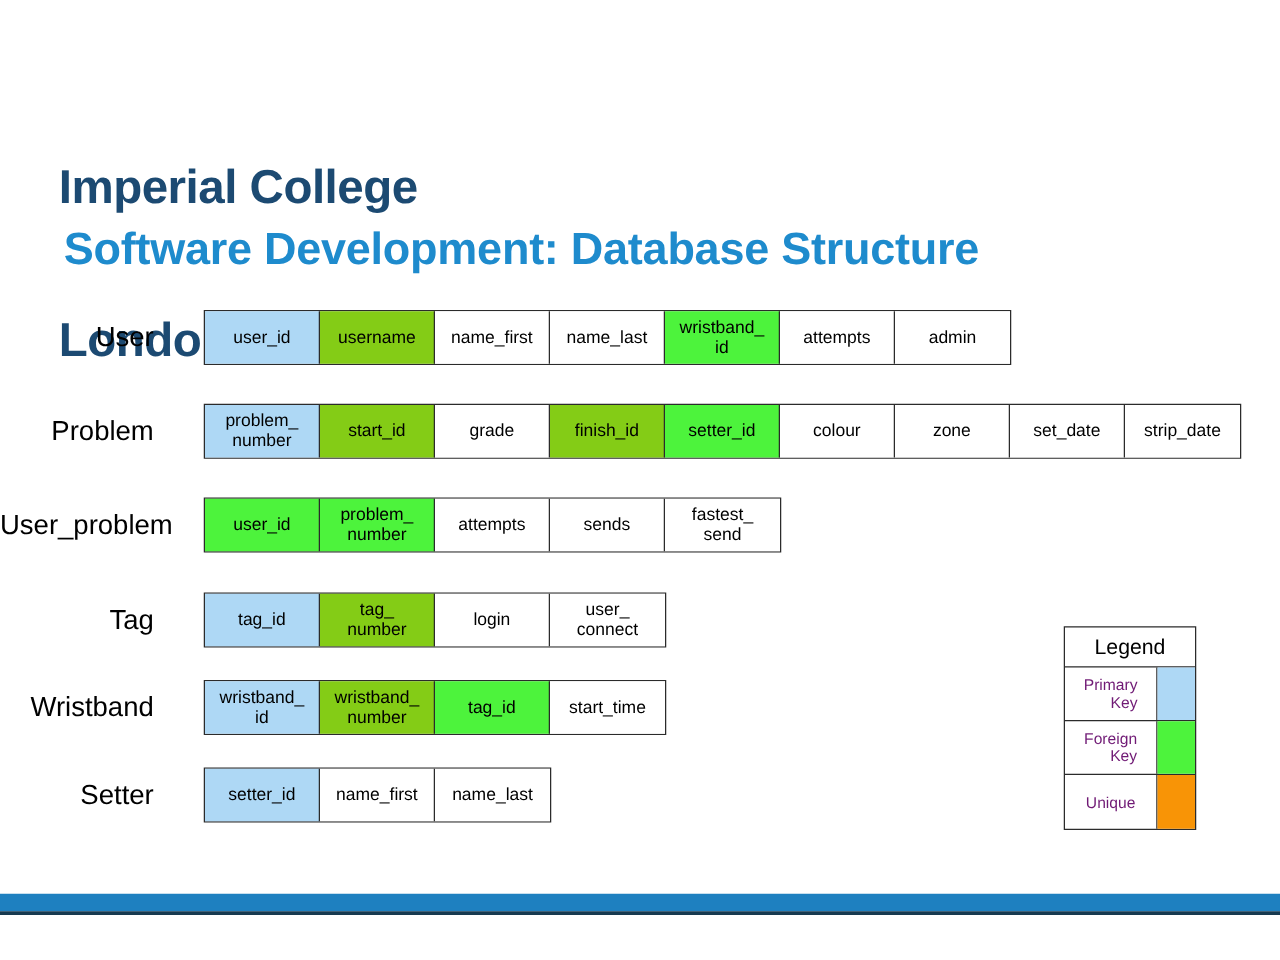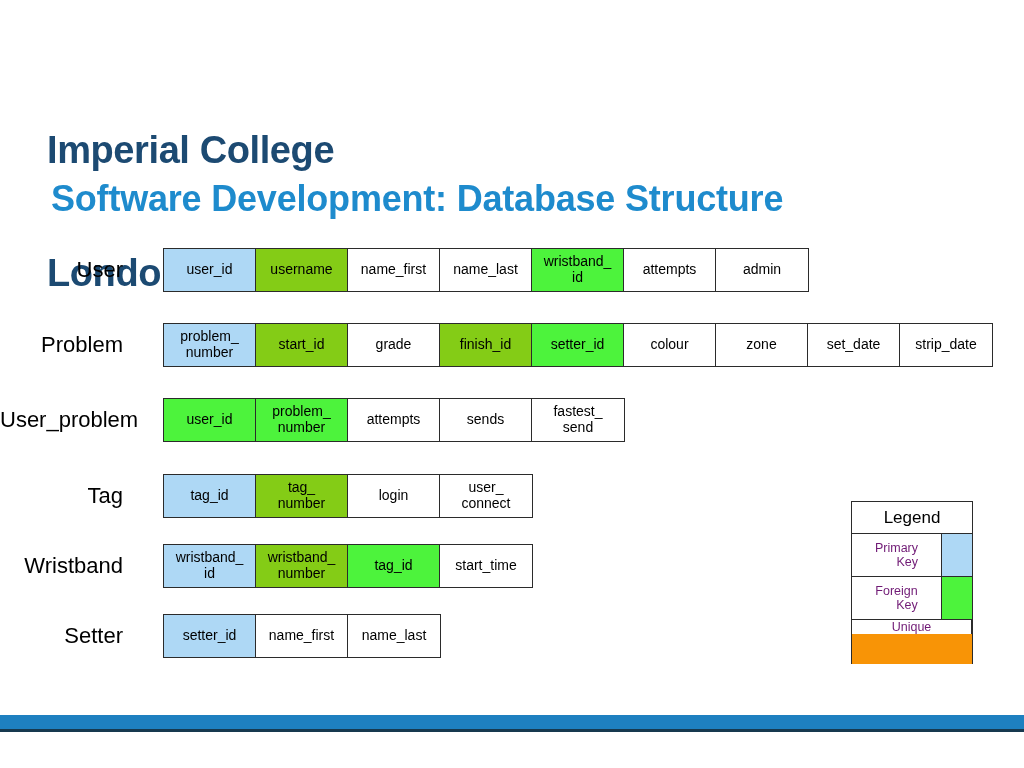--- a/index.html
+++ b/index.html
@@ -101,42 +101,42 @@
   .er-row.r-userproblem { margin-bottom: 32px; }
   .er-row.r-tag         { margin-bottom: 26px; }
   .er-row.r-wristband   { margin-bottom: 26px; }
   .er-row.r-setter      { margin-bottom: 0px; }
 
   
   #legend {
     position: absolute;
     left: 851px;
     top: 501px;
-    width: 122px;
+    width: 106px;
     border: 1.5px solid #2b2b2b;
     box-sizing: border-box;
     background: #fff;
   }
   #legend .legend-title {
     height: 32px;
     display: flex;
     align-items: center;
     justify-content: center;
     font-size: 17px;
     border-bottom: 1.5px solid #2b2b2b;
     box-sizing: border-box;
     color: #000;
   }
   .legend-row {
     display: flex;
     height: 43px;
     border-bottom: 1.5px solid #2b2b2b;
     box-sizing: border-box;
   }
-  .legend-row:last-child { border-bottom: none; flex-direction: column; }
+  .legend-row:last-child { border-bottom: none; }
   .legend-row .legend-label {
     flex: 1 1 auto;
     display: flex;
     align-items: center;
     justify-content: center;
     text-align: right;
     font-size: 12.5px;
     line-height: 1.12;
     white-space: pre-line;
     border-right: 1.5px solid #2b2b2b;

